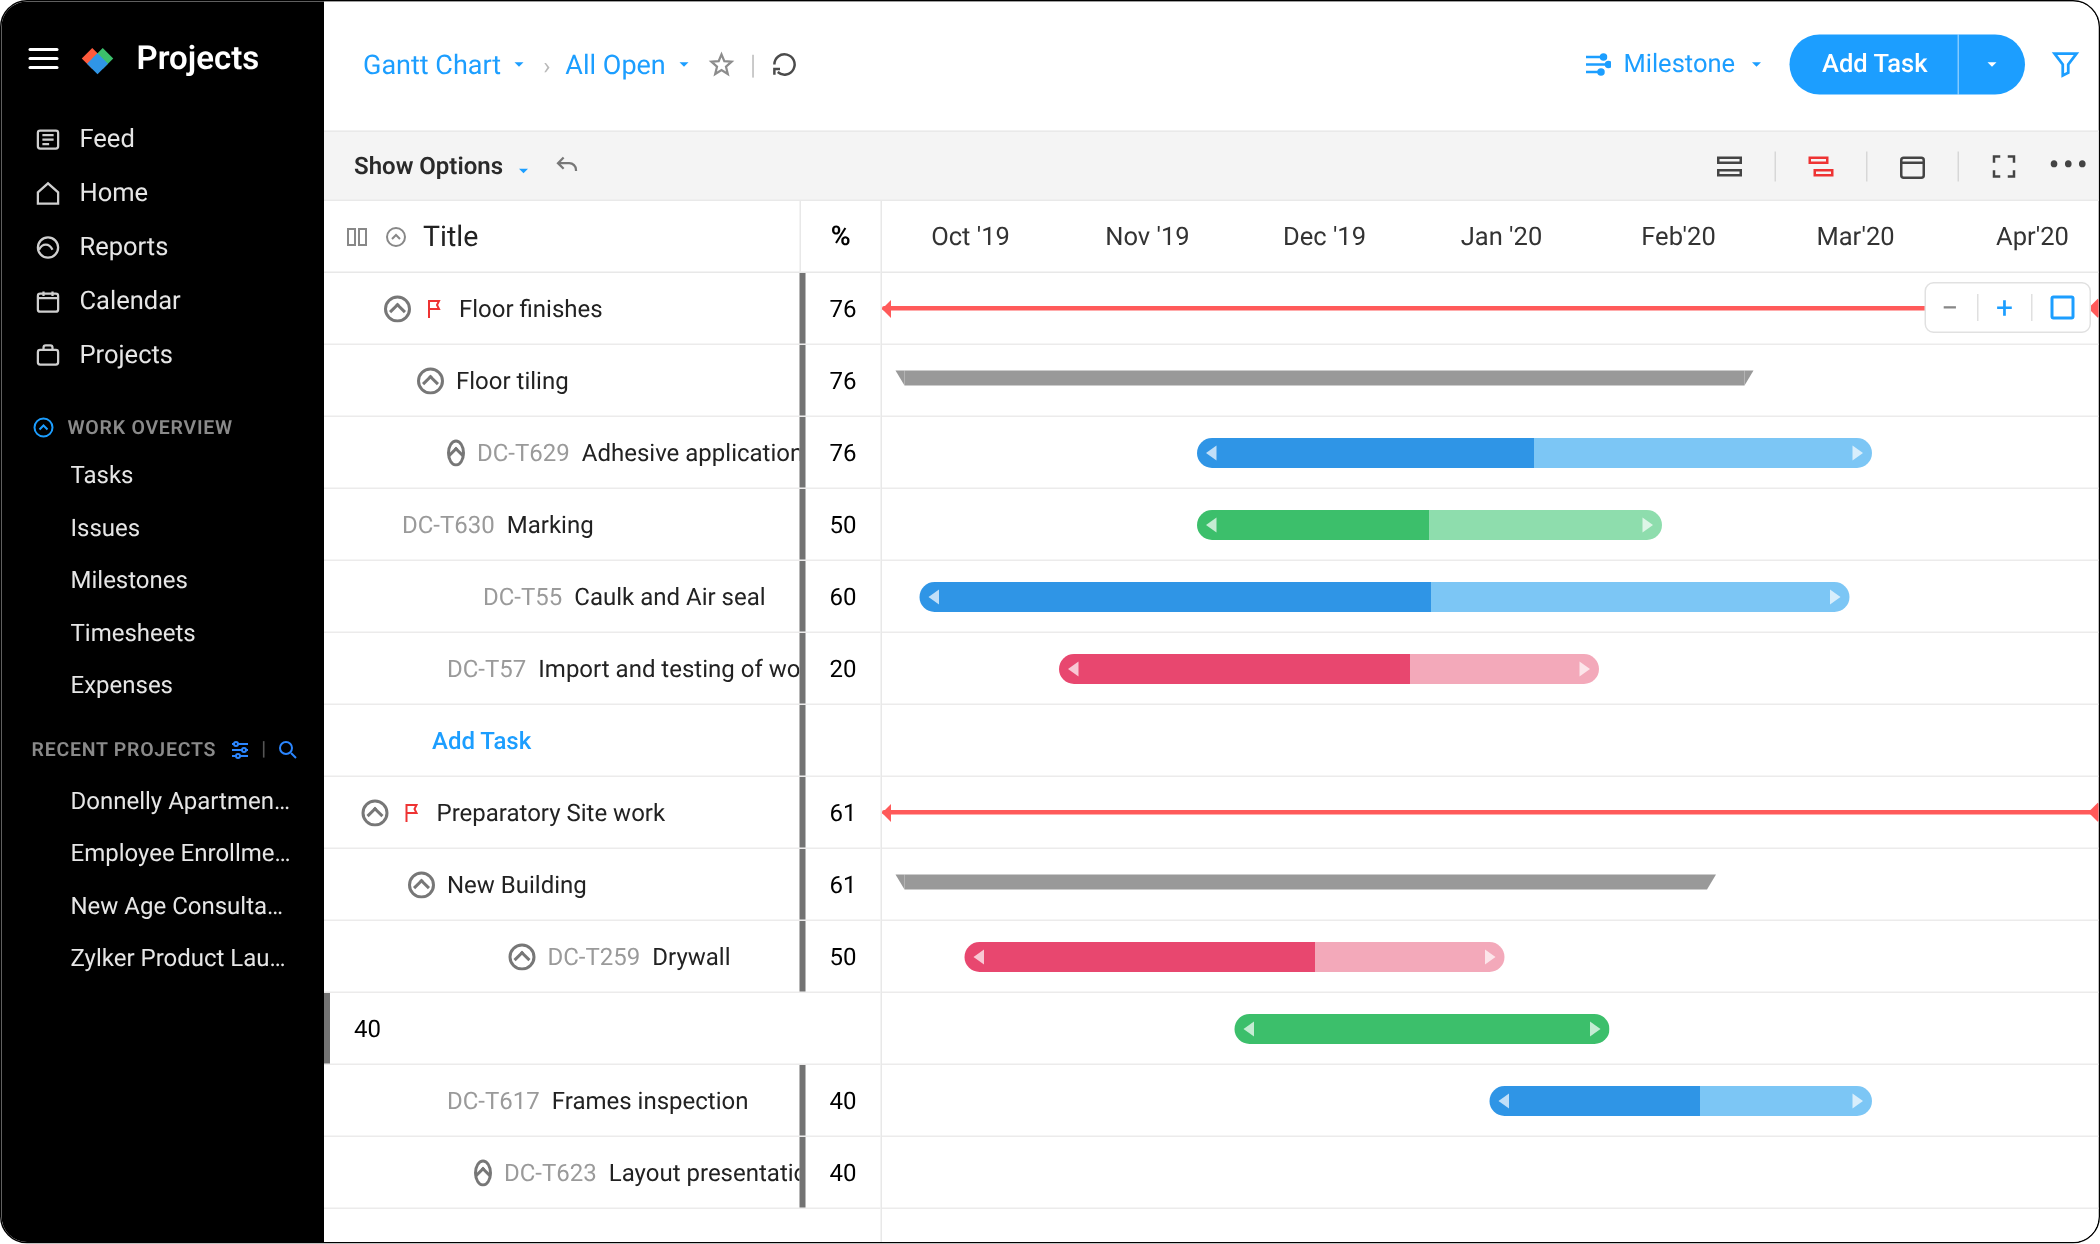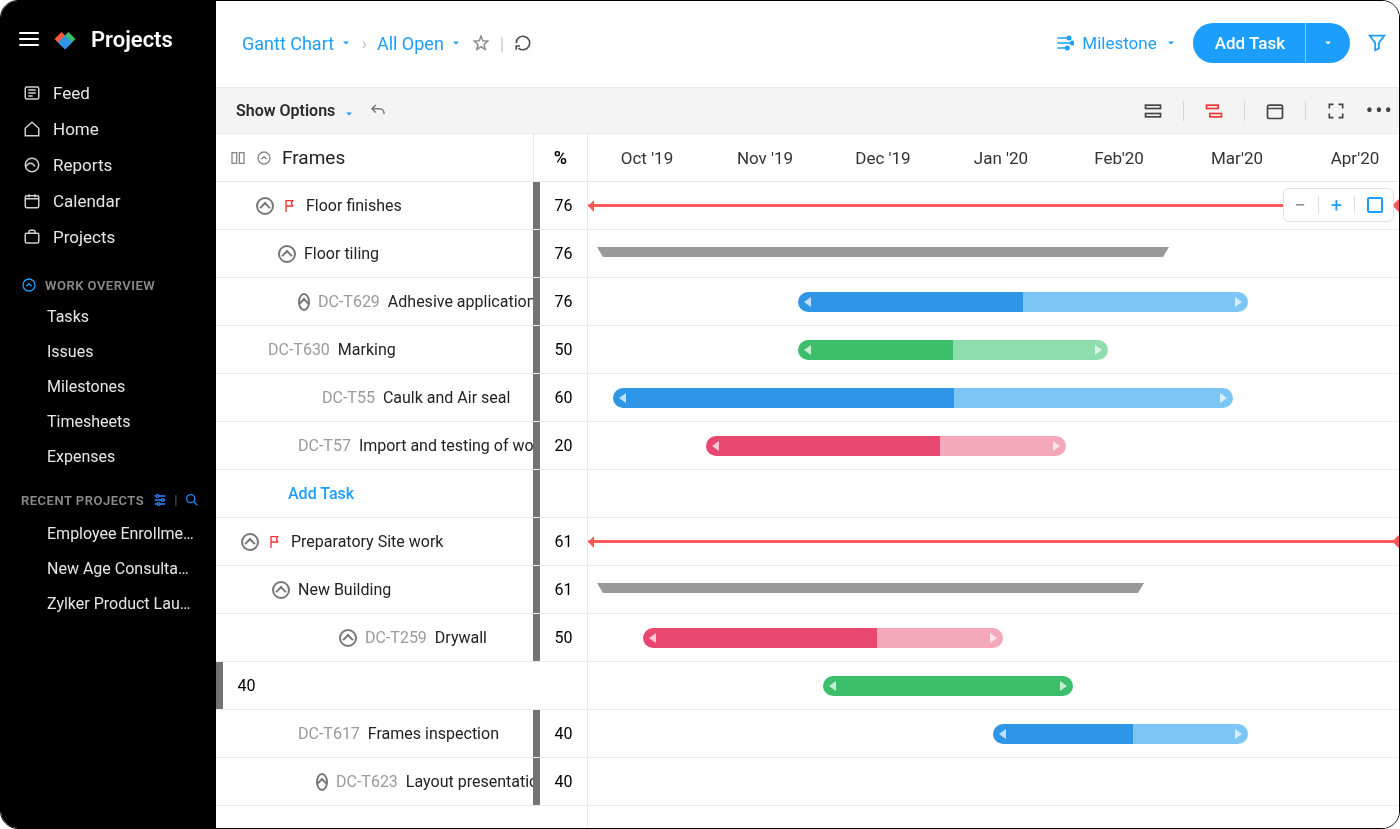--- a/index.html
+++ b/index.html
@@ -38,21 +38,21 @@
 .optbar-right{display:flex;align-items:center;gap:20px;color:#444;}
 .optbar-right .vline{width:1px;height:20px;background:#d7d7d7;}
 .optbar-right .active{color:#e33;}
 .content{flex:1;display:flex;overflow:hidden;position:relative;}
 .left-col{width:372px;border-right:1px solid #e8e8e8;display:flex;flex-direction:column;}
 .header-row{display:flex;align-items:center;height:48px;border-bottom:1px solid #e8e8e8;}
 .title-head{flex:1;display:flex;align-items:center;gap:10px;padding-left:14px;font-size:19px;color:#222;}
 .pct-head{width:54px;text-align:center;font-size:18px;font-weight:600;border-left:1px solid #e8e8e8;height:100%;display:flex;align-items:center;justify-content:center;}
 .row{display:flex;align-items:center;height:48px;border-bottom:1px solid #ecebeb;}
 .row .title{flex:1;display:flex;align-items:center;gap:8px;font-size:16px;color:#222;white-space:nowrap;overflow:hidden;}
-.row .pct{width:54px;text-align:center;font-size:16px;border-left:7px solid #737373;height:100%;display:flex;align-items:center;justify-content:center;}
+.row .pct{width:54px;text-align:center;font-size:16px;border-left:4px solid #737373;height:100%;display:flex;align-items:center;justify-content:center;}
 .row .code{color:#9a9a9a;}
 .row.addtask-row .title{color:#1c9eff;font-weight:500;padding-left:72px;}
 .collapse-ic{width:18px;height:18px;border:2px solid #777;border-radius:50%;display:flex;align-items:center;justify-content:center;cursor:pointer;}
 .collapse-ic::after{content:'';width:6px;height:6px;border-left:2px solid #777;border-top:2px solid #777;transform:rotate(45deg) translate(1px,1px);}
 .flag-ic{color:#e33;}
 .right-col{flex:1;position:relative;overflow:hidden;}
 .timeline-head{display:flex;height:48px;border-bottom:1px solid #e8e8e8;align-items:center;}
 .timeline-head .month{width:118px;text-align:center;font-size:17px;color:#333;}
 .gantt-rows{position:relative;}
 .grow{height:48px;border-bottom:1px solid #ecebeb;position:relative;}
@@ -165,20 +165,21 @@
           </span>
         <span style="color:#555;">|</span>
         <span>
             <svg width="16" height="16" viewBox="0 0 24 24" fill="none" stroke="currentColor" stroke-width="2">
               <circle cx="10" cy="10" r="6"></circle>
               <path d="M20 20l-5-5"></path>
             </svg>
           </span>
       </span>
     </div>
+    <div class="recent-item">Donnelly Apartments</div>
     <div class="recent-item">Employee Enrollment</div>
     <div class="recent-item">New Age Consultancy</div>
     <div class="recent-item">Zylker Product Launch</div>
   </aside>
 
   <main class="main">
     <div class="topbar">
       <div class="tb-left">
         <span class="crumb">
             <span>Gantt Chart</span> 
@@ -292,21 +293,21 @@
                   <rect x="3" y="4" width="7" height="16"></rect>
                   <rect x="14" y="4" width="7" height="16"></rect>
                 </svg>
               </span>
             <span style="color:#888;">
                 <svg width="16" height="16" viewBox="0 0 24 24" fill="none" stroke="currentColor" stroke-width="2">
                   <circle cx="12" cy="12" r="9"></circle>
                   <path d="M8 14l4-4 4 4"></path>
                 </svg>
               </span>
-            <span>Frames</span>
+            <span>Title</span>
           </div>
           <div class="pct-head">%</div>
         </div>
         <div id="task-rows">
             <div class="row">
               <div class="title" style="padding-left: 40px;">
                 <span class="collapse-ic"></span>
                 <span class="flag-ic">
                   <svg width="16" height="16" viewBox="0 0 24 24" fill="none" stroke="currentColor" stroke-width="2">
                     <path d="M6 3v18M6 4h10l-2 4 2 4H6"></path>

